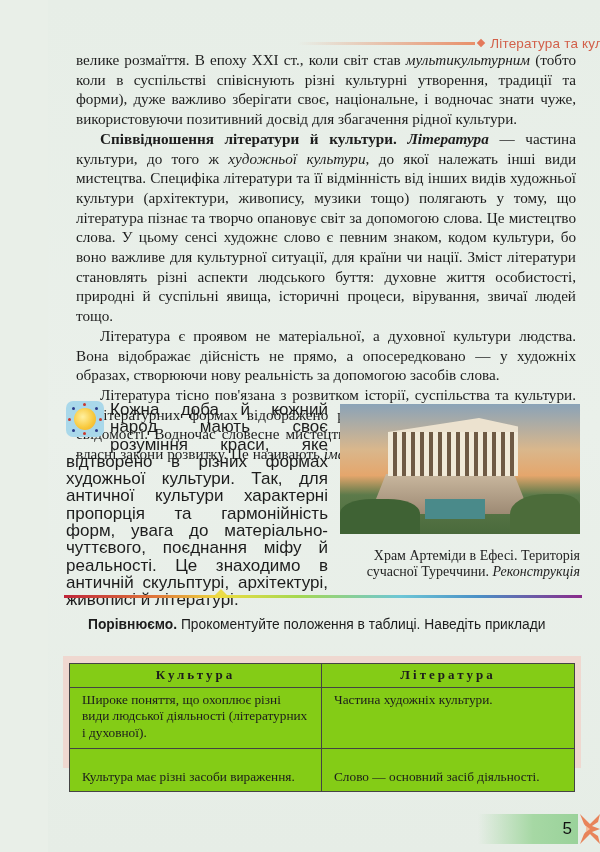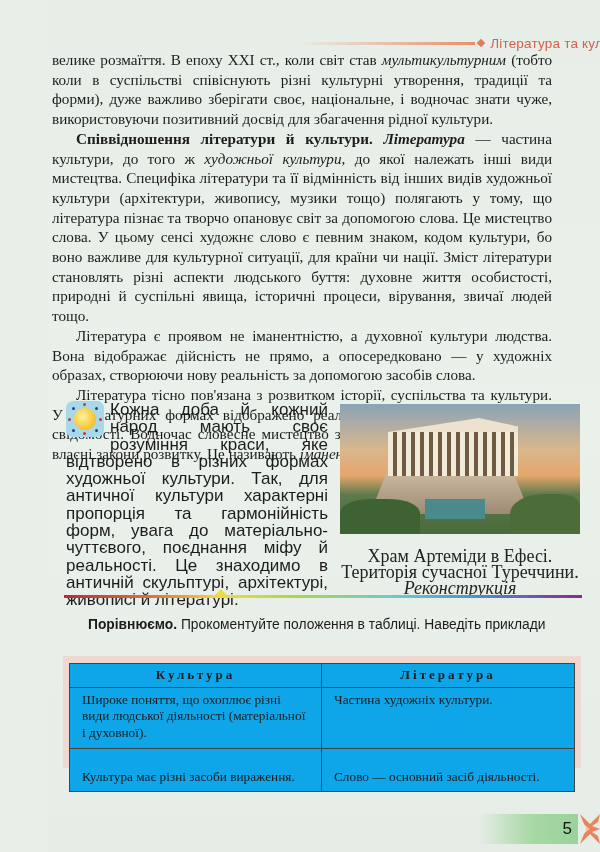--- a/index.html
+++ b/index.html
@@ -26,21 +26,21 @@
     }
     .running-header .diamond {
       width: 6px; height: 6px; background: #e4795a; transform: rotate(45deg); margin-right: 6px;
     }
     .running-header .title {
       font-family: "Liberation Sans", sans-serif; font-size: 13.5px; color: #d2604a;
       letter-spacing: 0.2px;
     }
     
     .body-text {
-      position: absolute; left: 4px; top: 50px; width: 500px;
+      position: absolute; left: 28px; top: 50px; width: 500px;
       font-size: 15.2px; line-height: 19.7px; text-align: justify;
     }
     .body-text p { text-indent: 0; }
     .body-text p.indent { text-indent: 24px; }
     .body-text b { font-weight: bold; }
     .body-text i { font-style: italic; }
 
     
     .note {
       position: absolute; left: 18px; top: 401px; width: 262px;
@@ -83,21 +83,21 @@
     .figure .photo .garden-left {
       position: absolute; left: 0; top: 95px; width: 80px; height: 35px; background: #3f6234; border-radius: 40% 40% 0 0;
     }
     .figure .photo .garden-right {
       position: absolute; right: 0; top: 90px; width: 70px; height: 40px; background: #4c6c3a; border-radius: 50% 30% 0 0;
     }
     .figure .photo .pool {
       position: absolute; left: 85px; top: 95px; width: 60px; height: 20px; background: #4a8a8a;
     }
     .figure .caption {
-      margin-top: 14px; text-align: center; font-size: 18px; line-height: 16px; color: #222;
+      margin-top: 14px; text-align: right; font-size: 14px; line-height: 16px; color: #222;
     }
     .figure .caption i { font-style: italic; }
 
     
     .section-heading {
       position: absolute; left: 16px; top: 573px; width: 518px; height: 30px;
     }
     .section-heading .label {
       font-family: "Liberation Serif", serif; font-style: italic; font-weight: bold;
       font-size: 17px; color: #b8322c; letter-spacing: 0.2px;
@@ -116,21 +116,21 @@
       font-family: Liberation Sans, sans-serif; font-size: 13.8px; color: #1c1c1c;
     }
     .task b { font-weight: bold; }
 
     
     .table-wrap {
       position: absolute; left: 15px; top: 656px; width: 518px; height: 112px;
       background: #efd8d0; padding: 7px 6px 6px 6px;
     }
     table {
-      width: 100%; border-collapse: collapse; background: #0ea5e9;
+      width: 100%; border-collapse: collapse; background: #84cc16;
       font-family: "Liberation Serif", serif; font-size: 13.3px; line-height: 16.5px;
     }
     th, td { border: 1px solid #444; vertical-align: top; }
     th {
       font-weight: bold; font-size: 13px; letter-spacing: 3px; text-align: center; padding: 3px 4px;
       height: 22px;
     }
     td { padding: 4px 10px 6px 12px; }
     tr.r1 td { height: 61px; }
     tr.r2 td { height: 40px; padding-top: 20px; }
@@ -154,21 +154,21 @@
 
   <div class="running-header">
     <div class="bar"></div>
     <div class="diamond"></div>
     <span class="title">Література та культура</span>
   </div>
 
   <div class="body-text">
     <p><span>велике розмаїття. В епоху XXI ст., коли світ став </span><i>мультикультурним</i><span> (тобто коли в суспільстві співіснують різні культурні утворення, традиції та форми), дуже важливо зберігати своє, національне, і водночас знати чуже, використовуючи позитивний досвід для збагачення рідної культури.</span></p>
     <p class="indent"><b>Співвідношення літератури й культури.</b> <b><i>Література</i></b><span> — частина культури, до того ж </span><i>художньої культури</i><span>, до якої належать інші види мистецтва. Специфіка літератури та її відмінність від інших видів художньої культури (архітектури, живопису, музики тощо) полягають у тому, що література пізнає та творчо опановує світ за допомогою слова. Це мистецтво слова. У цьому сенсі художнє слово є певним знаком, кодом культури, бо воно важливе для культурної ситуації, для країни чи нації. Зміст літератури становлять різні аспекти людського буття: духовне життя особистості, природні й суспільні явища, історичні процеси, вірування, звичаї людей тощо.</span></p>
-    <p class="indent">Література є проявом не іманентністю, а духовної культури людства. Вона відображає дійсність не прямо, а опосередковано — у художніх образах, створюючи нову реальність за допомогою засобів слова.</p>
+    <p class="indent">Література є проявом не матеріальної, а духовної культури людства. Вона відображає дійсність не прямо, а опосередковано — у художніх образах, створюючи нову реальність за допомогою засобів слова.</p>
     <p class="indent"><span>Література тісно пов'язана з розвитком історії, суспільства та культури. У літературних формах відображено реалії буття, особливості людської свідомості. Водночас словесне мистецтво зберігає внутрішню специфіку й власні закони розвитку. Це називають </span><i>іманентністю</i><span>.</span></p>
   </div>
 
   <div class="note">
     <div class="sun-icon">
       <div class="core"></div>
       <div class="ray" style="left:17px;top:2px;"></div>
       <div class="ray" style="left:17px;top:31px;"></div>
       <div class="ray" style="left:2px;top:17px;"></div>
       <div class="ray" style="left:33px;top:17px;"></div>
@@ -204,21 +204,21 @@
   <div class="table-wrap">
     <table>
       <thead>
         <tr>
           <th class="c1">Культура</th>
           <th>Література</th>
         </tr>
       </thead>
       <tbody>
         <tr class="r1">
-          <td class="c1">Широке поняття, що охоплює різні види людської діяльності (матеріальної і духовної).</td>
+          <td class="c1">Широке поняття, що охоплює різні види людської діяльності (літературних і духовної).</td>
           <td>Частина художніх культури.</td>
         </tr>
         <tr class="r2">
           <td class="c1">Культура має різні засоби вираження.</td>
           <td>Слово — основний засіб діяльності.</td>
         </tr>
       </tbody>
     </table>
   </div>
 

